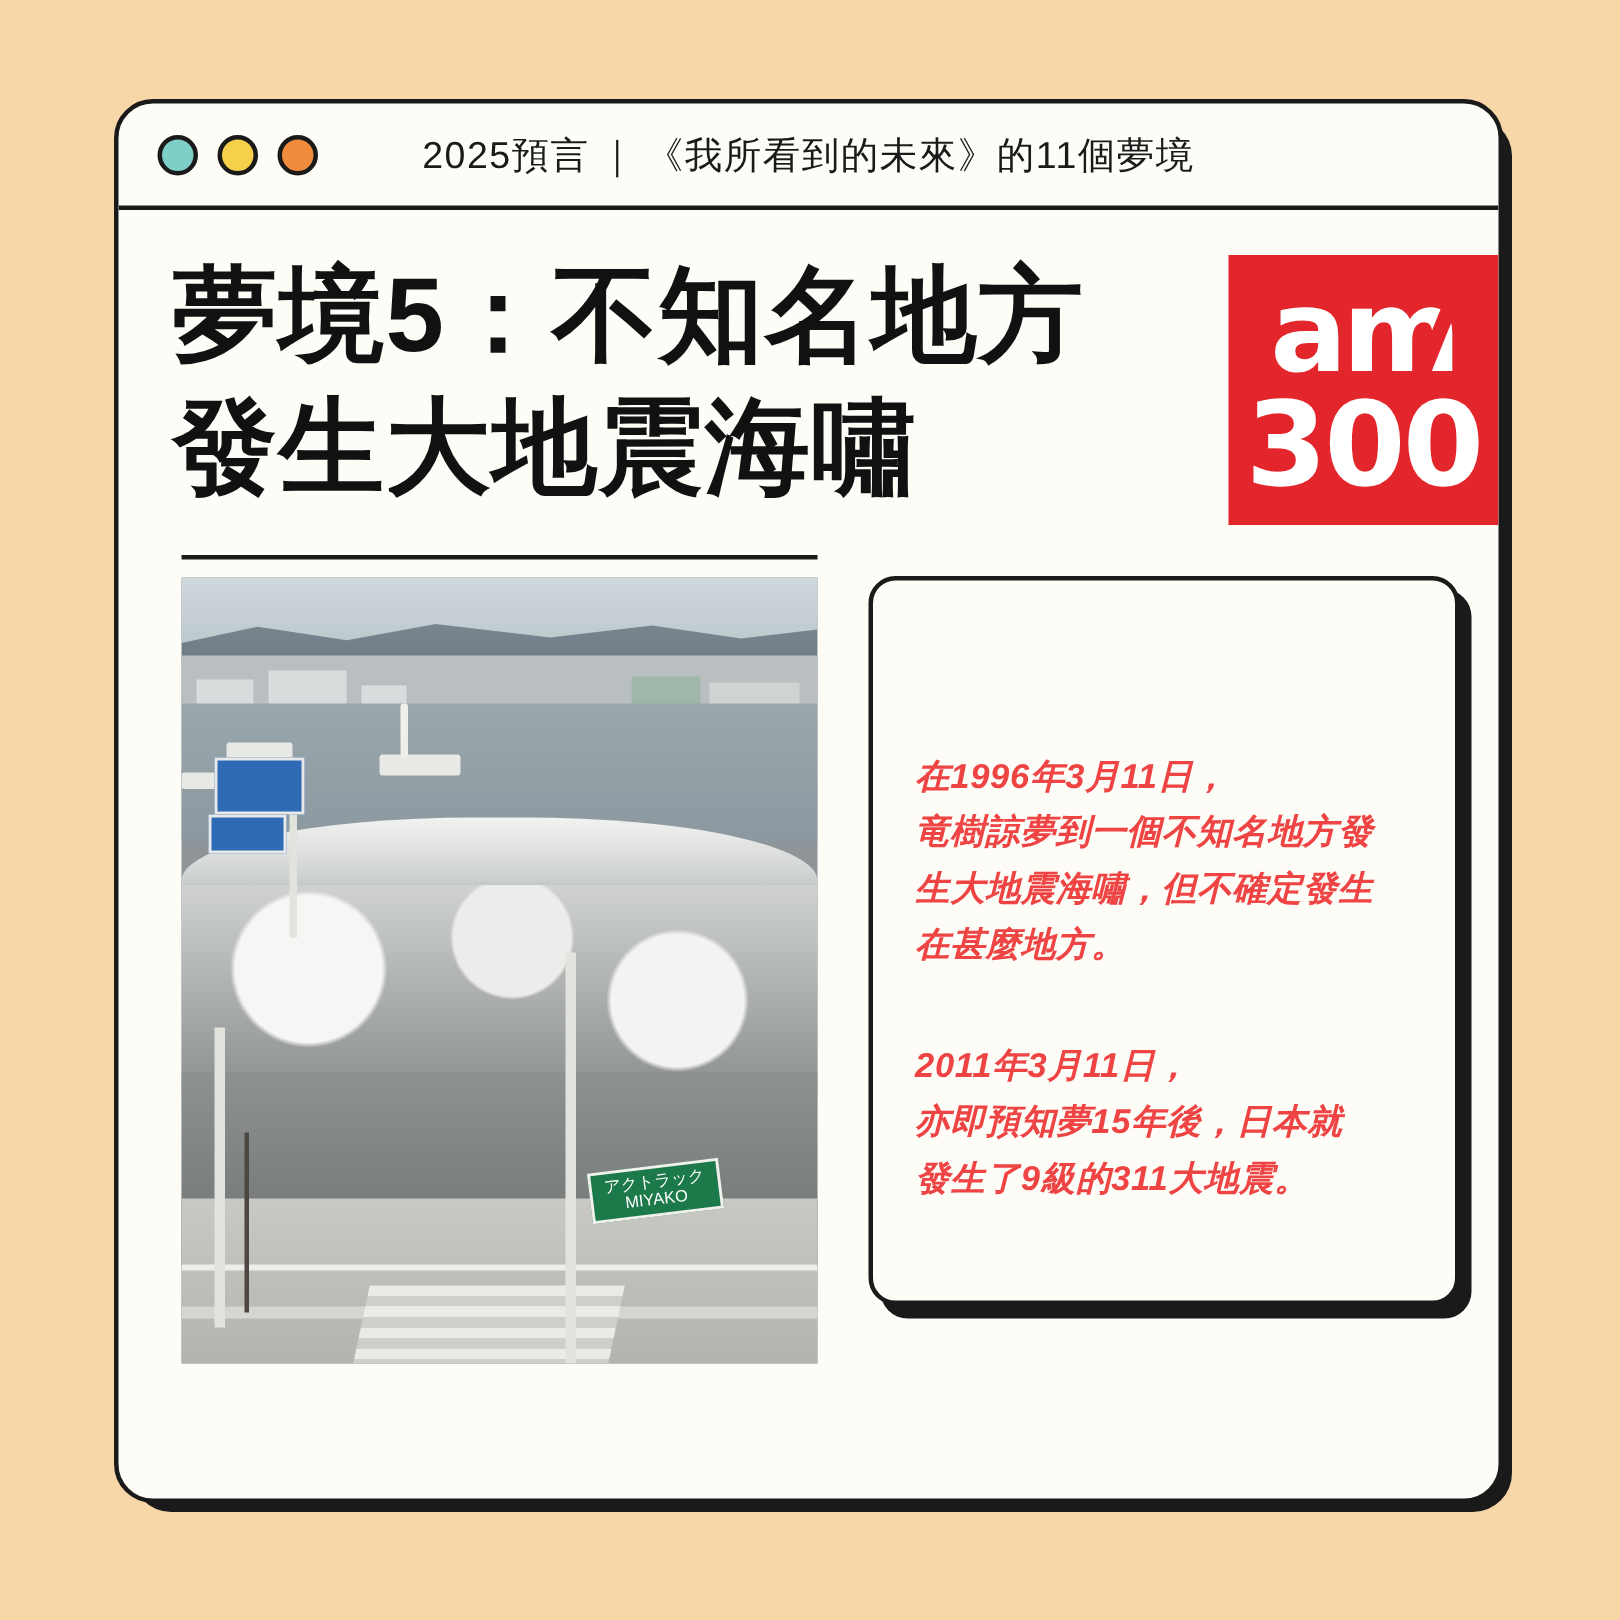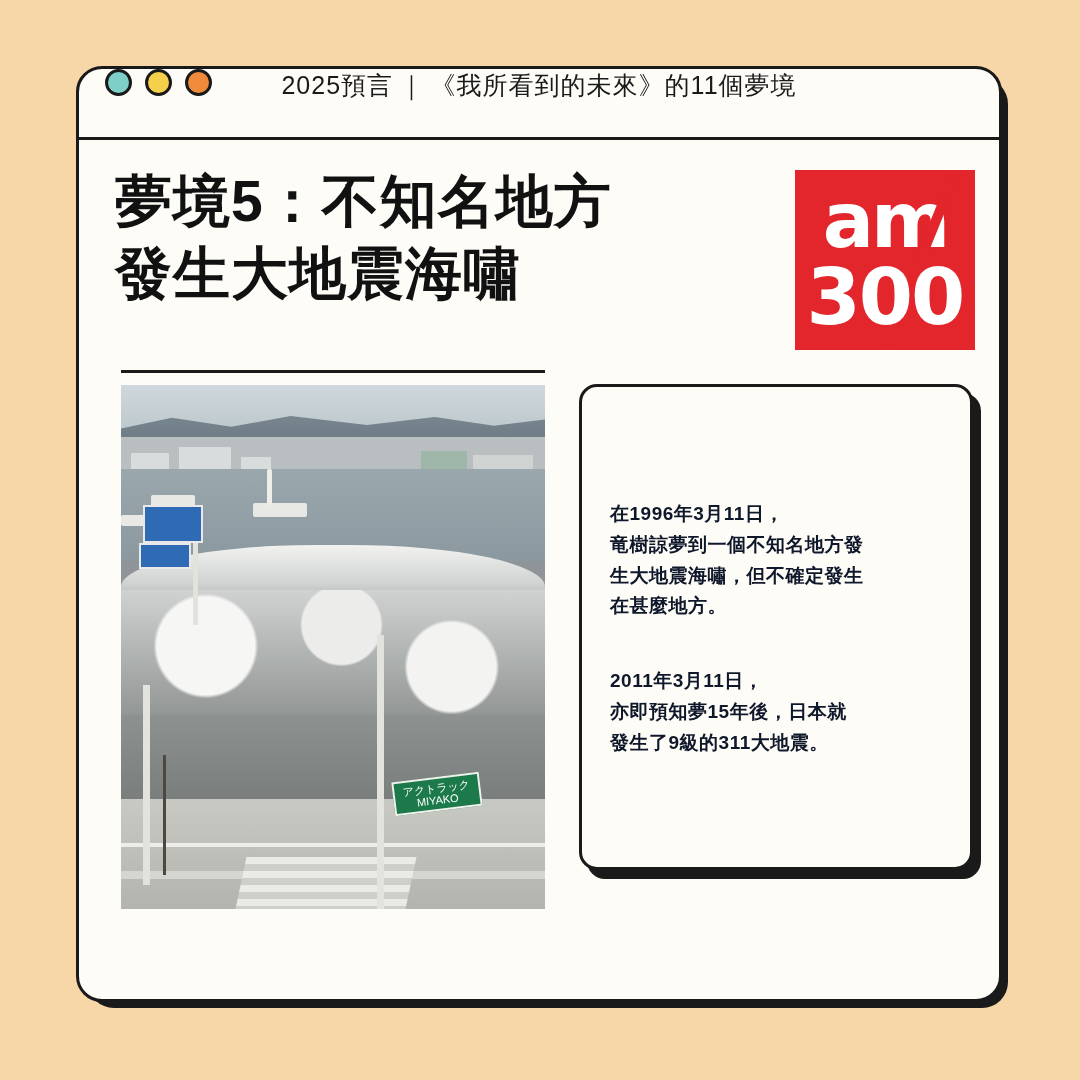--- a/index.html
+++ b/index.html
@@ -35,21 +35,21 @@
     border-radius: 26px;
     overflow: hidden;
   }
 
   
   .titlebar {
     position: relative;
     height: 68px;
     border-bottom: 3px solid #1a1a1a;
     display: flex;
-    align-items: flex-start;
+    align-items: center;
   }
   .dots {
     display: flex;
     gap: 13px;
     margin-left: 26px;
   }
   .dot {
     width: 27px;
     height: 27px;
     border-radius: 50%;
@@ -74,34 +74,33 @@
 
   
   .headline-row {
     display: flex;
     align-items: flex-start;
     padding: 26px 0 0 0;
   }
   .headline {
     flex: 1;
     padding-left: 36px;
-    font-size: 57px;
+    font-size: 70px;
     font-weight: bold;
     line-height: 1.26;
     letter-spacing: 1px;
     color: #111;
     white-space: pre-line;
   }
 
   
   .logo {
     width: 180px;
     height: 180px;
     background: #e3262b;
-    margin-right: 24px;
     margin-top: 4px;
     position: relative;
     flex: none;
     overflow: hidden;
   }
   .logo-am {
     position: absolute;
     top: 6px;
     left: 0;
     width: 100%;
@@ -215,26 +214,27 @@
     position: relative;
     width: 100%;
     height: 486px;
     background: #fdfcf7;
     border: 3px solid #1a1a1a;
     border-radius: 18px;
     box-sizing: border-box;
     padding: 112px 26px 0 28px;
   }
   .para {
-    font-size: 19px;
+    font-size: 23px;
     font-weight: bold;
     line-height: 1.62;
-    color: #0f172a;
+    color: #ef4444;
     white-space: pre-line;
     letter-spacing: 0.5px;
+    font-style: italic;
   }
   .para + .para { margin-top: 44px; }
 </style>
 </head>
 <body>
 
 <div class="card-shadow"></div>
 
 <div class="card">
 

